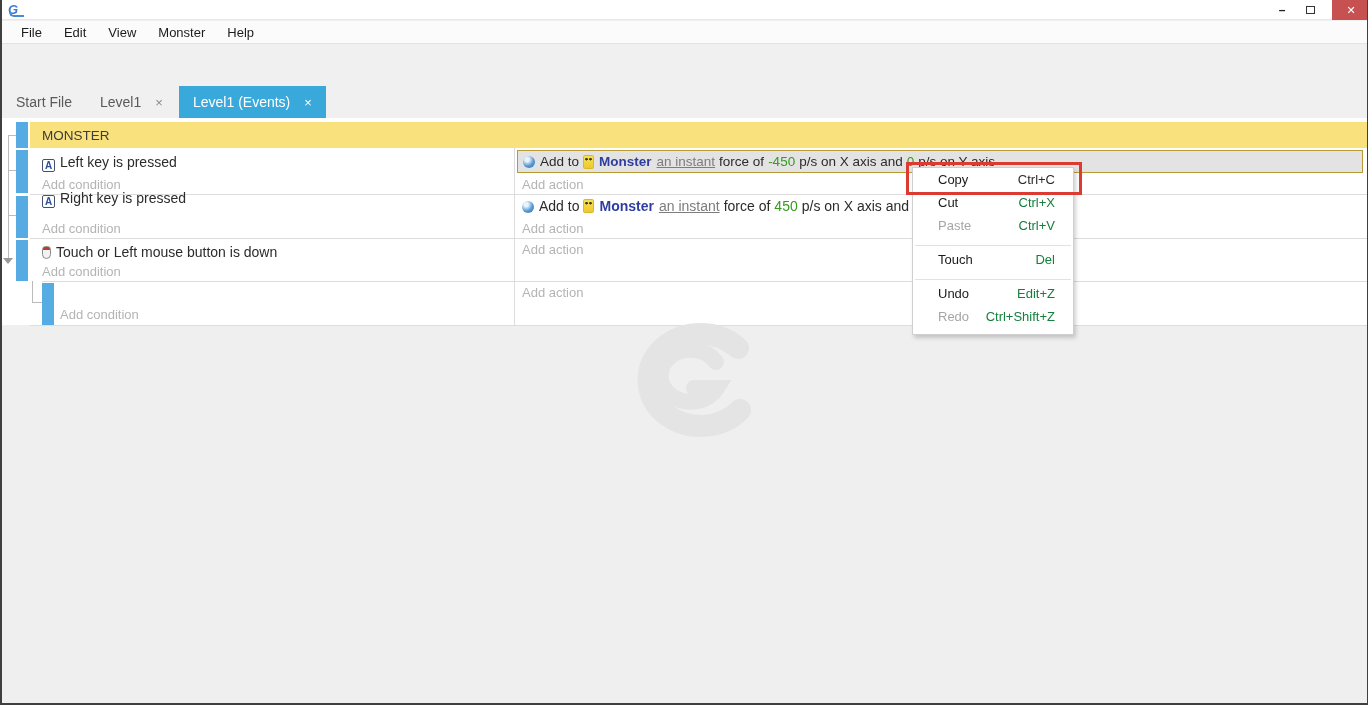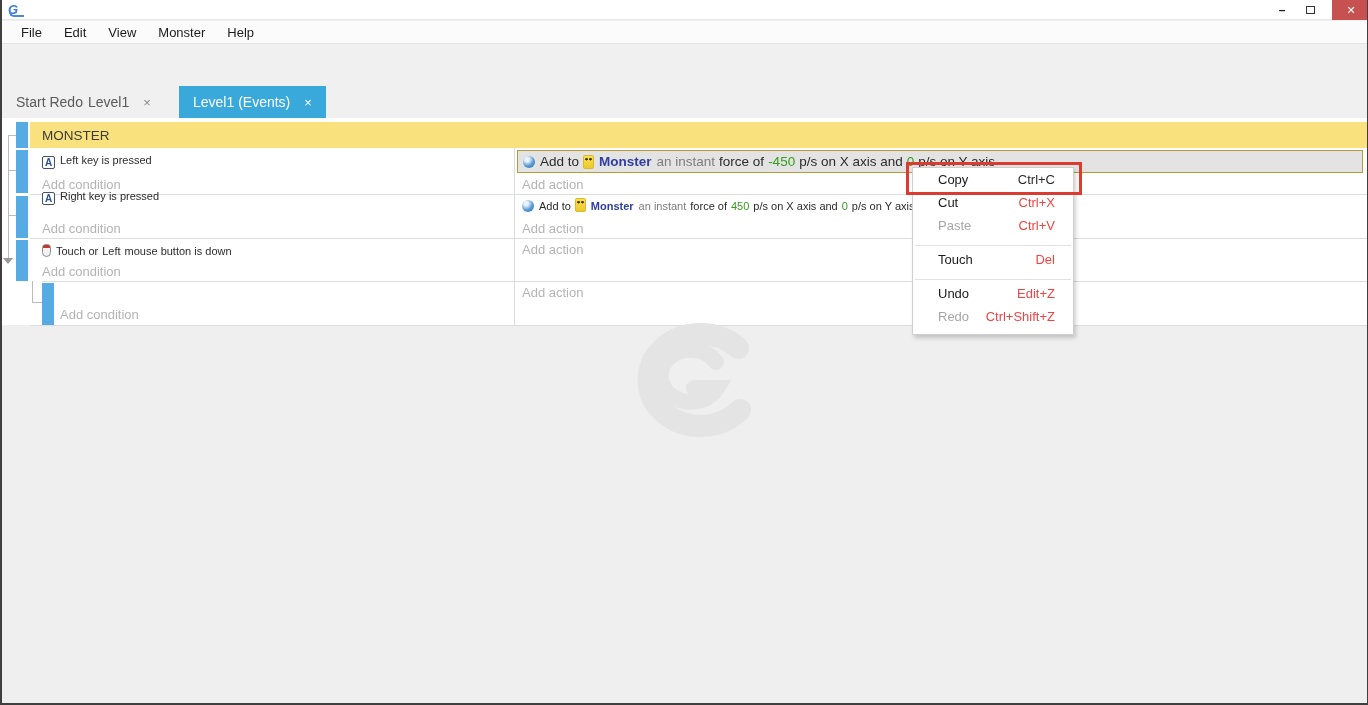--- a/index.html
+++ b/index.html
@@ -31,24 +31,24 @@
   .tab{position:absolute;top:0;height:32px;display:flex;align-items:center;gap:14px;font-size:14px;color:#5a5a5a;padding:0 14px;}
   .tab .x{color:#8a8a8a;font-size:13px;}
   .tab.active{background:#39a9dc;color:#fff;}
   .tab.active .x{color:#fff;}
   
   .sheet{position:absolute;left:0;top:118px;width:1368px;height:207px;background:#fff;}
   .ebar{position:absolute;width:12px;background:#56ace2;}
   .comment-row{position:absolute;left:28px;top:4px;width:1340px;height:26px;background:#f9e27d;display:flex;align-items:center;padding-left:12px;font-size:13.5px;color:#3c3c3c;}
   .hline{position:absolute;height:1px;background:#ddd;}
   .vline{position:absolute;width:1px;background:#ddd;}
-  .cond-line,.act-line{position:absolute;font-size:11px;color:#2b2b2b;white-space:nowrap;}
+  .cond-line,.act-line{position:absolute;font-size:14px;color:#2b2b2b;white-space:nowrap;}
   .addlink{position:absolute;font-size:13px;color:#b4b4b4;white-space:nowrap;}
   .p-txt{color:#2b2b2b;margin-right:4px;}
-  .p-mut{color:#7d7d7d;margin-right:4px;}
+  .p-mut{color:#7d7d7d;margin-right:4px;text-decoration:underline;}
   .p-val{color:#379b1e;margin-right:4px;}
   .p-obj{color:#2f3e9e;font-weight:bold;margin-right:5px;}
   .pic{display:inline-block;vertical-align:-2px;margin-right:5px;}
   .ic-kbd{width:13px;height:13px;border:1px solid #44506e;border-radius:2px;background:#fff;color:#2d4fa0;font-size:10px;font-weight:bold;text-align:center;line-height:12px;}
   .ic-kbd:after{content:"A";}
   .ic-mouse{width:9px;height:13px;border:1.5px solid #8a8a8a;border-radius:4px 4px 5px 5px;background:linear-gradient(#c0392b 0 3px,#f2f2f2 3px);}
   .ic-pos{width:12px;height:12px;border:1px solid #777;background:
       linear-gradient(#999,#999) 50% 0/1px 100% no-repeat,
       linear-gradient(#999,#999) 0 50%/100% 1px no-repeat,#fdfdfd;}
   .ic-force{width:12px;height:12px;border-radius:50%;background:radial-gradient(circle at 35% 30%,#e9f4fc 0 2px,#5b9bd3 55%,#2a6cb0);}
@@ -58,21 +58,21 @@
       linear-gradient(#fbe24a,#ecc72e);box-shadow:0 0 0 1px #d9b92a inset;}
   .sel-action{position:absolute;left:515px;top:32px;width:846px;height:23px;background:#e3e3e3;border:1px solid #b99b35;display:flex;align-items:center;padding-left:5px;white-space:nowrap;overflow:hidden;font-size:13.5px;}
   
   .tline{position:absolute;background:#bbb;}
   .arrow-down{position:absolute;width:0;height:0;border-left:5px solid transparent;border-right:5px solid transparent;border-top:6px solid #9a9a9a;}
   
   .watermark{position:absolute;left:618px;top:318px;width:140px;height:125px;color:#e3e3e3;}
   
   .ctxmenu{position:absolute;left:910px;top:167px;width:162px;background:#fff;border:1px solid #cfcfcf;box-shadow:2px 3px 4px rgba(0,0,0,.18);padding:3px 0;z-index:40;}
   .citem{height:23px;display:flex;align-items:center;justify-content:space-between;padding:0 18px 7px 25px;font-size:13px;color:#1a1a1a;}
-  .citem .sc{color:#ef4444;}
+  .citem .sc{color:#15803d;}
   .citem.dark-sc .sc{color:#2b2b2b;}
   .citem.disabled{color:#a6a6a6;}
   .csep{height:1px;background:#e2e2e2;margin:5px 2px;}
   .annotation{position:absolute;left:904px;top:162px;width:176px;height:33px;border:3px solid #dc3b32;z-index:50;}
   svg{display:block;}
 </style>
 </head>
 <body>
 
 <div id="app">
@@ -200,23 +200,23 @@
     <div class="tool" style="left:1332px">
       <svg width="30" height="30" viewBox="0 0 30 30">
           <circle cx="12" cy="12" r="8.5" fill="#eaf4fb" stroke="#15509e" stroke-width="3"></circle>
           <line x1="18.5" y1="18.5" x2="26" y2="26" stroke="#15509e" stroke-width="4" stroke-linecap="round"></line>
         </svg>
     </div>
   </div>
 
   <div class="tabbar">
     <div class="tab" style="left:0">
-        <span>Start Redo</span>
-      </div>
-    <div class="tab" style="left:72px">
+        <span>Start File</span>
+      </div>
+    <div class="tab" style="left:84px">
         <span>Level1</span>
         <span class="x">×</span>
       </div>
     <div class="tab active" style="left:177px">
         <span>Level1 (Events)</span>
         <span class="x">×</span>
       </div>
   </div>
 
   <div class="sheet">

